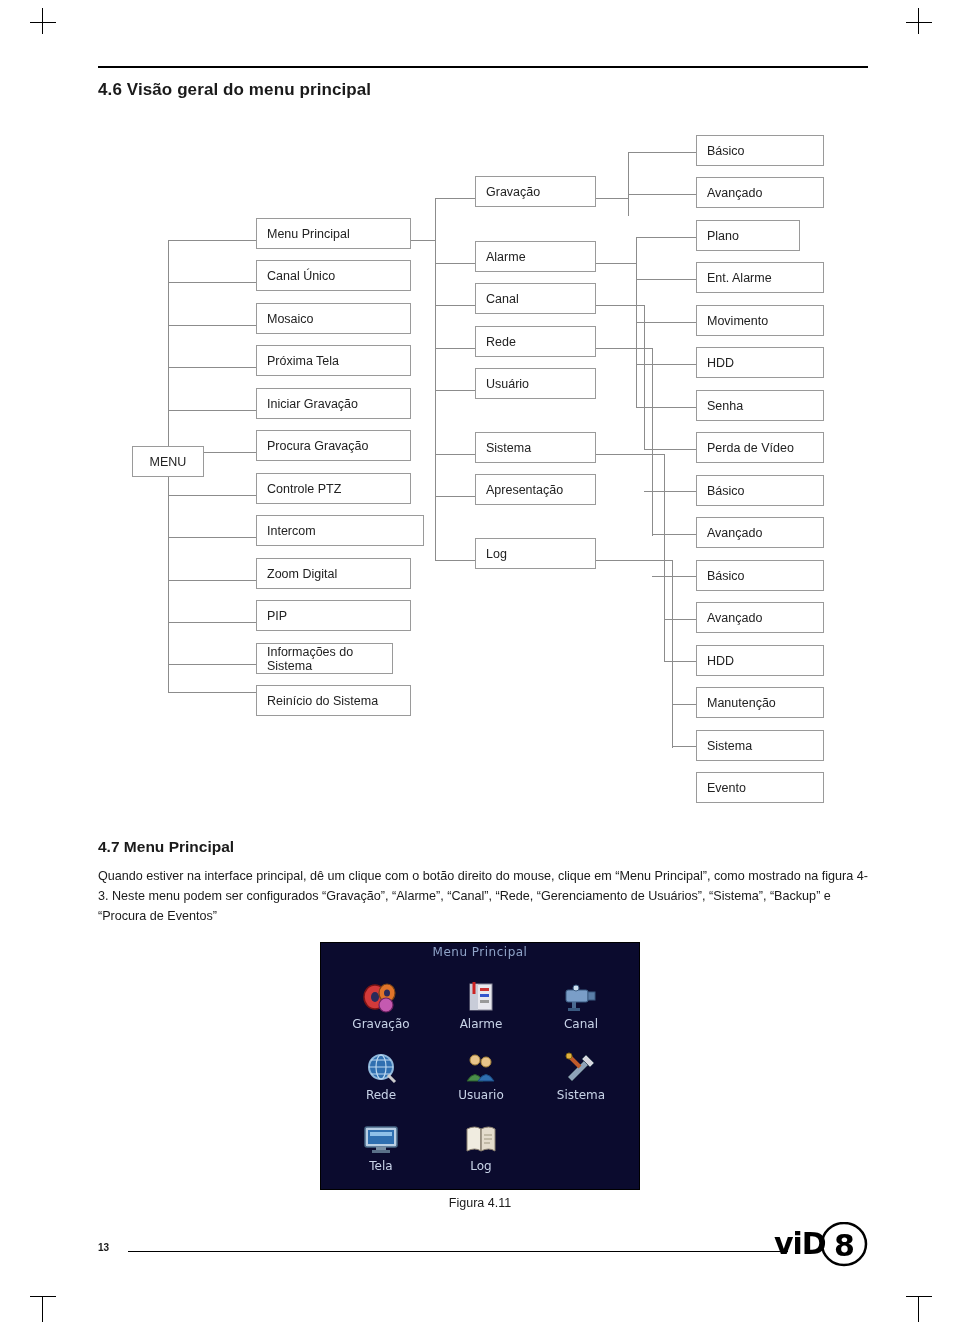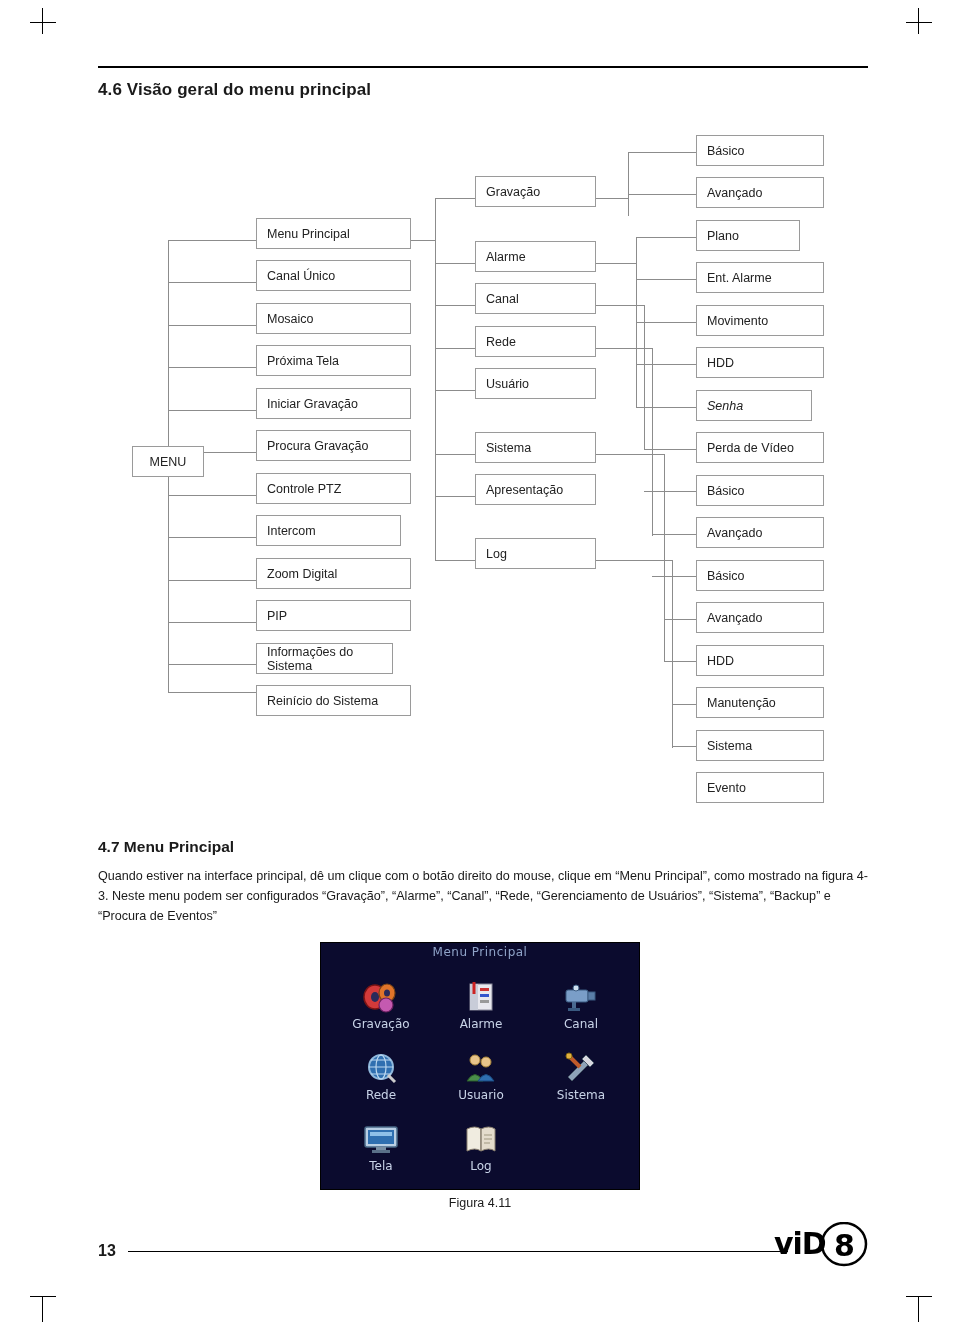--- a/index.html
+++ b/index.html
@@ -166,21 +166,21 @@
     left: 128px;
     top: 1251px;
     width: 660px;
     height: 1px;
     background: #000;
   }
   .page-num {
     position: absolute;
     left: 98px;
     top: 1242px;
-    font-size: 16px;
+    font-size: 10px;
     font-weight: bold;
   }
   .logo {
     position: absolute;
     right: 92px;
     top: 1222px;
     width: 96px;
     height: 46px;
   }
   .logo-text {
@@ -289,21 +289,21 @@
       </div>
     <div class="node" style="left:256px; top:258px; width:155px;">
         <span>Iniciar Gravação</span>
       </div>
     <div class="node" style="left:256px; top:300px; width:155px;">
         <span>Procura Gravação</span>
       </div>
     <div class="node" style="left:256px; top:343px; width:155px;">
         <span>Controle PTZ</span>
       </div>
-    <div class="node" style="left:256px; top:385px; width:145px;text-align:center;">
+    <div class="node" style="left:256px; top:385px; width:168px;text-align:center;">
         <span>Intercom</span>
       </div>
     <div class="node" style="left:256px; top:428px; width:155px;">
         <span>Zoom Digital</span>
       </div>
     <div class="node" style="left:256px; top:470px; width:155px;">
         <span>PIP</span>
       </div>
     <div class="node" style="left:256px; top:513px; width:137px;">
         <span>Informações do Sistema</span>
@@ -348,21 +348,21 @@
       </div>
     <div class="node" style="left:696px; top:132px; width:128px;">
         <span>Ent. Alarme</span>
       </div>
     <div class="node" style="left:696px; top:175px; width:128px;">
         <span>Movimento</span>
       </div>
     <div class="node" style="left:696px; top:217px; width:128px;">
         <span>HDD</span>
       </div>
-    <div class="node" style="left:696px; top:260px; width:116px;font-style:italic;">
+    <div class="node" style="left:696px; top:260px; width:128px;">
         <span>Senha</span>
       </div>
     <div class="node" style="left:696px; top:302px; width:128px;">
         <span>Perda de Vídeo</span>
       </div>
     <div class="node" style="left:696px; top:345px; width:128px;">
         <span>Básico</span>
       </div>
     <div class="node" style="left:696px; top:387px; width:128px;">
         <span>Avançado</span>

